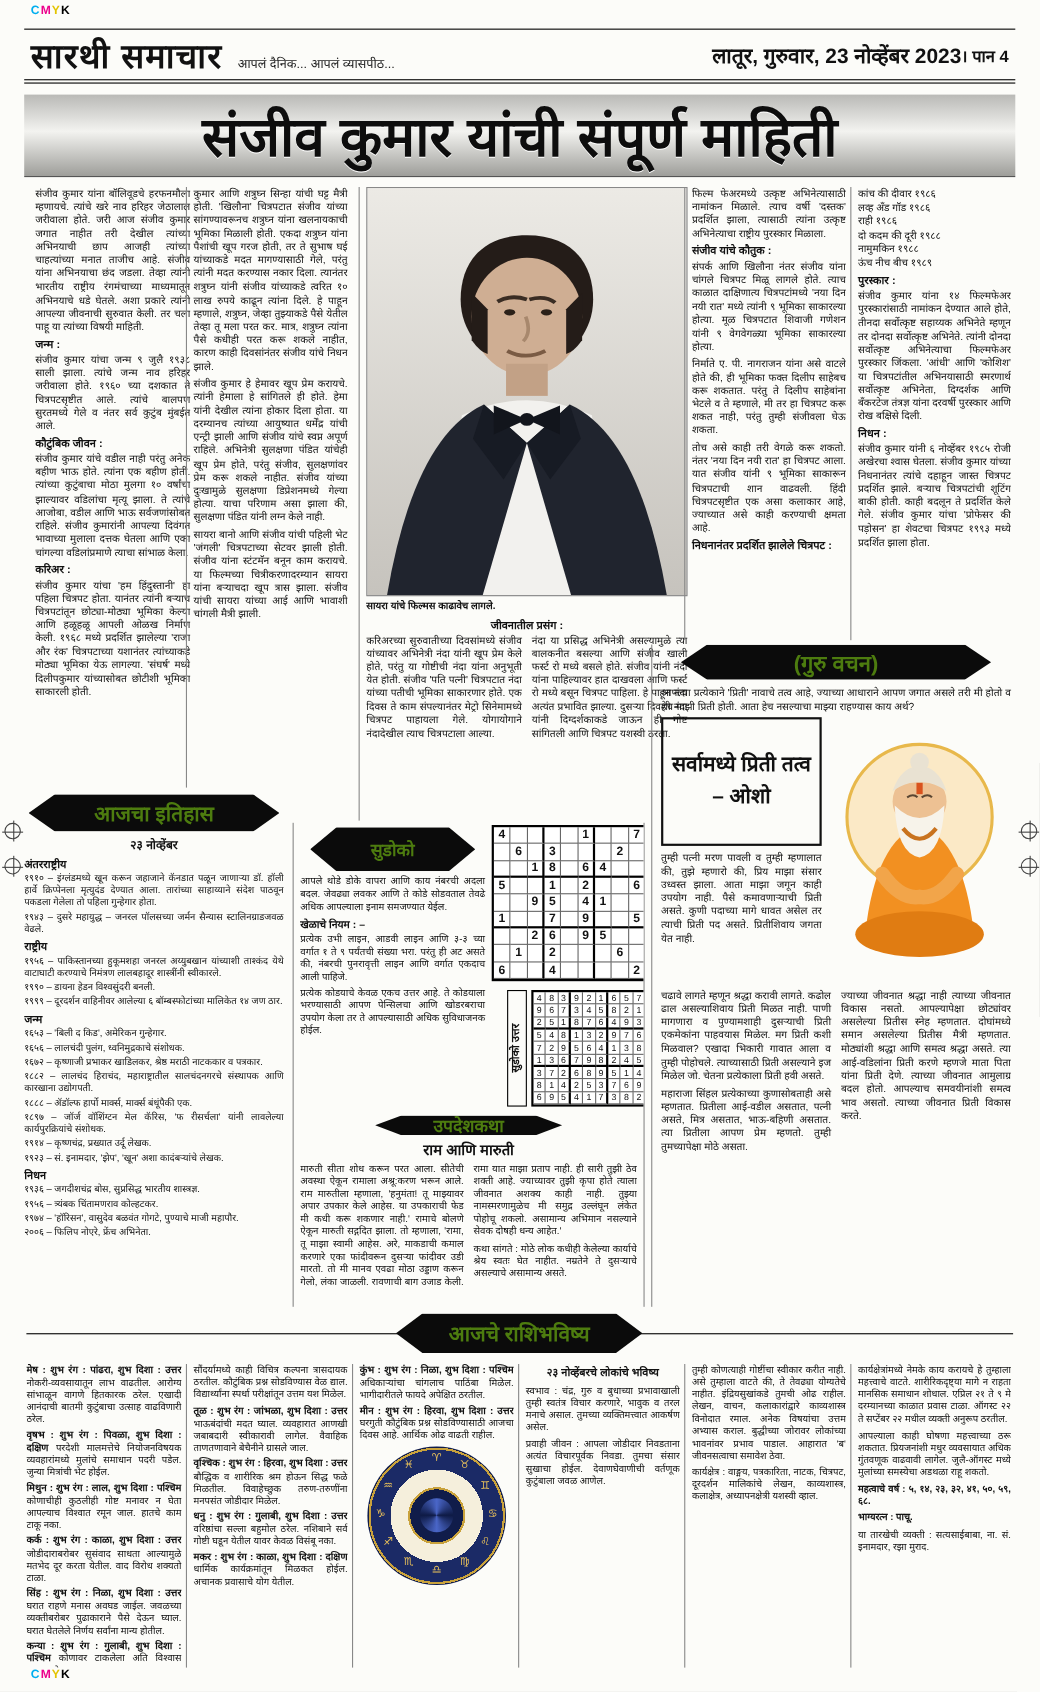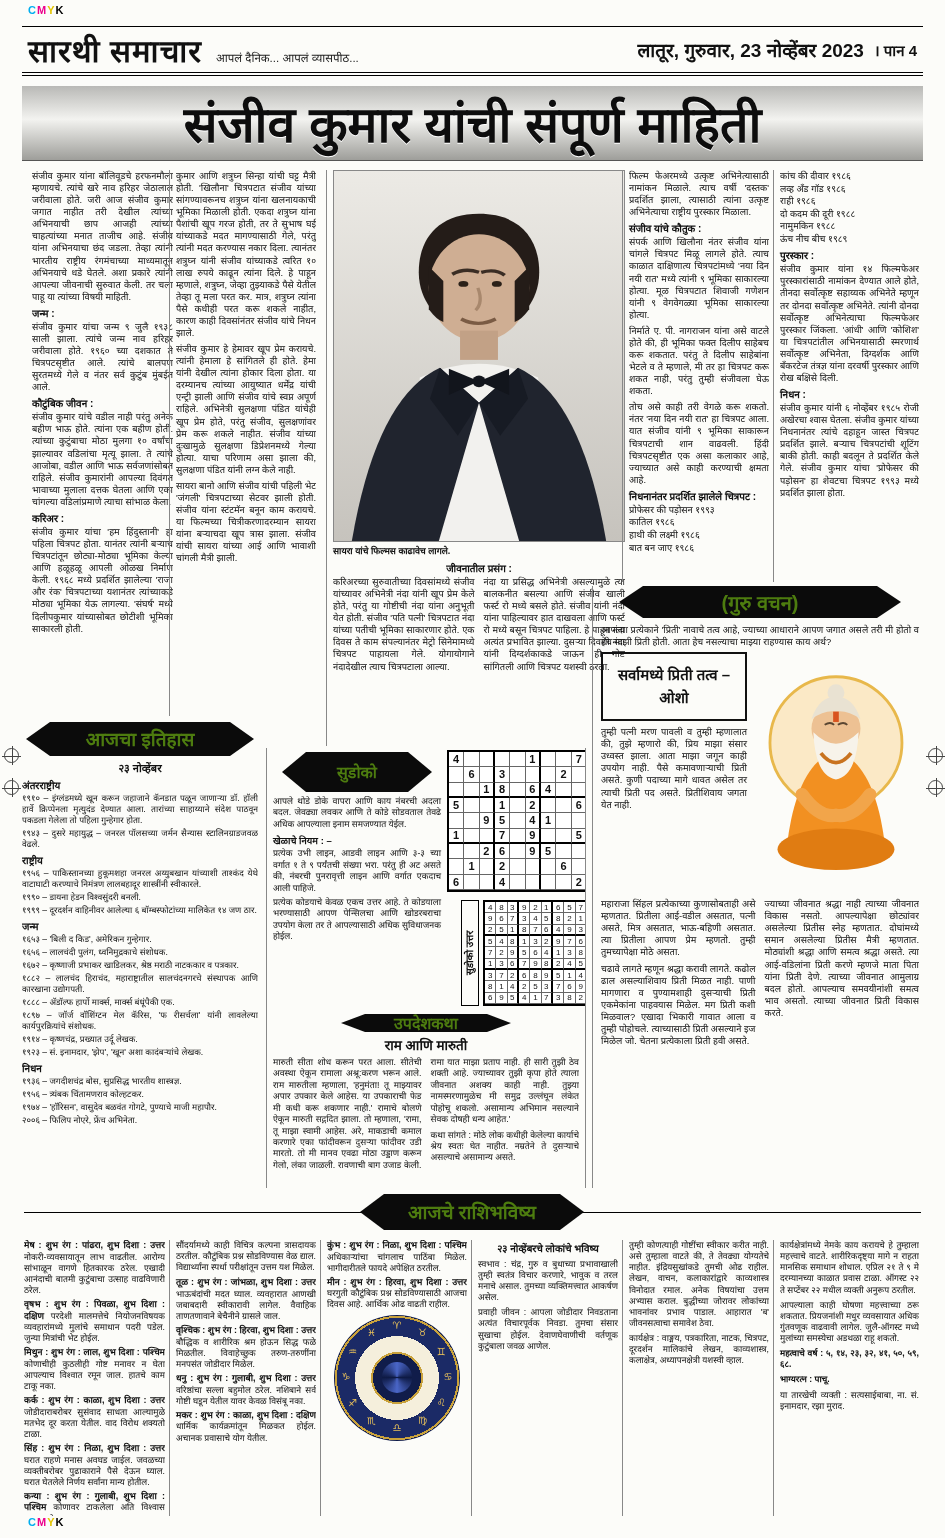--- a/index.html
+++ b/index.html
@@ -13,21 +13,21 @@
   .regmark:before,.regmark:after{content:"";position:absolute;background:#444;}
   .regmark:before{left:50%;top:-3px;bottom:-3px;width:1px;}
   .regmark:after{top:50%;left:-3px;right:-3px;height:1px;}
   
   .header{left:22px;top:26px;width:901px;height:50px;border-top:1px solid #000;border-bottom:4px double #000;
           display:flex;align-items:center;padding:0 6px;box-sizing:border-box;}
   .masthead{font-size:31px;font-weight:bold;letter-spacing:1px;}
   .tagline{font-size:11.5px;margin-left:14px;margin-top:16px;color:#222;}
   .hsp{flex:1}
   .dateline{font-size:19px;font-weight:bold;}
-  .pageno{font-size:15px;font-weight:bold;margin-left:10px;}
+  .pageno{font-size:15px;font-weight:bold;margin-left:0;}
   
   .band{left:22px;top:86px;width:901px;height:74px;display:flex;align-items:center;justify-content:center;
         background:linear-gradient(180deg,#b9b9b6 0%,#f3f3f0 45%,#9e9e9a 100%);border-bottom:1px solid #555;}
   .band h1{margin:0;font-size:50px;font-weight:800;color:#0d0d0d;text-shadow:0 1px 0 #fff;}
   
   .bt{font-size:9.3px;line-height:1.3;text-align:justify;}
   .sub{font-weight:bold;font-size:10px;margin:4px 0 1px;}
   .col{position:absolute;top:170px;width:141px;height:546px;overflow:hidden;box-sizing:border-box;}
   .vr{border-left:1px solid #888;padding-left:6px;}
   p{margin:0 0 4px 0;}
@@ -36,21 +36,21 @@
   .photo{width:100%;height:372px;border:1px solid #888;box-sizing:border-box;background:#ddd;}
   .caption{font-size:9px;font-weight:bold;margin:2px 0 3px;}
   .ctext{column-count:2;column-gap:9px;height:168px;overflow:hidden;}
   
   .ribbon{background:#0b0b0b;color:#4d7c0f;font-weight:bold;display:flex;align-items:center;justify-content:center;
           clip-path:polygon(0 50%,24px 0,calc(100% - 24px) 0,100% 50%,calc(100% - 24px) 100%,24px 100%);}
   
   .guru{left:592px;top:586px;width:331px;height:602px;box-sizing:border-box;border-left:1px solid #888;
         padding:0 4px 0 8px;overflow:hidden;}
   .guru .ribbon{width:282px;height:32px;margin:0 auto;font-size:20px;}
-  .oshobox{border:2px solid #111;padding:10px 6px;font-size:15px;font-weight:bold;text-align:center;line-height:1.5;}
+  .oshobox{border:2px solid #111;padding:28px 6px;font-size:19px;font-weight:bold;text-align:center;line-height:1.5;}
   .gcols{column-count:2;column-gap:9px;margin-top:4px;height:282px;overflow:hidden;}
   
   .history{left:22px;top:722px;width:236px;height:466px;overflow:hidden;}
   .history .ribbon{width:228px;height:34px;font-size:19px;margin:0 auto 4px;}
   .hdate{text-align:center;font-weight:bold;font-size:11px;margin:2px 0;}
   .hsec{font-weight:bold;font-size:10px;margin:3px 0 1px;}
   .hentry{font-size:8.6px;line-height:1.28;text-align:justify;margin-bottom:2px;}
   
   .mid{left:266px;top:748px;width:320px;height:440px;box-sizing:border-box;border-left:1px solid #888;
        border-right:1px solid #888;padding:0 6px;overflow:hidden;}
@@ -165,27 +165,20 @@
     </div>
   </div>
 
   <div class="col bt vr" style="left:622px;width:147px;height:412px;">
     <p>फिल्म फेअरमध्ये उत्कृष्ट अभिनेत्यासाठी नामांकन मिळाले. त्याच वर्षी 'दस्तक' प्रदर्शित झाला, त्यासाठी त्यांना उत्कृष्ट अभिनेत्याचा राष्ट्रीय पुरस्कार मिळाला.</p>
     <div class="sub">संजीव यांचे कौतुक :</div>
     <p>संपर्क आणि खिलौना नंतर संजीव यांना चांगले चित्रपट मिळू लागले होते. त्याच काळात दाक्षिणात्य चित्रपटांमध्ये 'नया दिन नयी रात' मध्ये त्यांनी ९ भूमिका साकारल्या होत्या. मूळ चित्रपटात शिवाजी गणेशन यांनी ९ वेगवेगळ्या भूमिका साकारल्या होत्या.</p>
     <p>निर्माते ए. पी. नागराजन यांना असे वाटले होते की, ही भूमिका फक्त दिलीप साहेबच करू शकतात. परंतु ते दिलीप साहेबांना भेटले व ते म्हणाले, मी तर हा चित्रपट करू शकत नाही, परंतु तुम्ही संजीवला घेऊ शकता.</p>
     <p>तोच असे काही तरी वेगळे करू शकतो. नंतर 'नया दिन नयी रात' हा चित्रपट आला. यात संजीव यांनी ९ भूमिका साकारून चित्रपटाची शान वाढवली. हिंदी चित्रपटसृष्टीत एक असा कलाकार आहे, ज्याच्यात असे काही करण्याची क्षमता आहे.</p>
     <div class="sub">निधनानंतर प्रदर्शित झालेले चित्रपट :</div>
-    <div class="films">
-
-    <div>प्रोफेसर की पड़ोसन १९९३</div>
-        <div>कातिल १९८६</div>
-        <div>हाथी की लक्ष्मी १९८६</div>
-        <div>बात बन जाए १९८६</div>
-      </div>
   </div>
 
   <div class="col bt vr" style="left:773px;width:146px;height:412px;">
     <div class="films">
 
     <div>कांच की दीवार १९८६</div>
         <div>लव्ह अँड गॉड १९८६</div>
         <div>राही १९८६</div>
         <div>दो कदम की दूरी १९८८</div>
         <div>नामुमकिन १९८८</div>
@@ -216,22 +209,22 @@
           <path d="M62 70 Q 70 46 88 46 Q 106 46 114 70 Q 100 60 88 62 Q 76 60 62 70 Z" fill="#e9e2d2"></path>
           <circle cx="88" cy="42" r="9" fill="#e9e2d2"></circle>
           <rect x="85" y="62" width="6" height="11" fill="#d9531e"></rect>
           <path d="M76 76 q6 -4 10 0" stroke="#5a4632" stroke-width="2" fill="none"></path>
           <path d="M90 76 q6 -4 10 0" stroke="#5a4632" stroke-width="2" fill="none"></path>
           <path d="M72 106 Q 88 126 104 106" stroke="#c9731f" stroke-width="4" fill="none"></path>
         </svg>
       </div>
     </div>
     <div class="gcols bt">
+      <p>चढावे लागते म्हणून श्रद्धा करावी लागते. कढोल ढाल असल्याशिवाय प्रिती मिळत नाही. पाणी मागणारा व पुण्यामशाही दुसऱ्याची प्रिती एकमेकांना पाहवयास मिळेल. मग प्रिती कशी मिळवाल? एखादा भिकारी गावात आला व तुम्ही पोहोचले. त्याच्यासाठी प्रिती असल्याने इज मिळेल जो. चेतना प्रत्येकाला प्रिती हवी असते.</p>
       <p>महाराजा सिंहल प्रत्येकाच्या कुणासोबताही असे म्हणतात. प्रितीला आई-वडील असतात, पत्नी असते, मित्र असतात, भाऊ-बहिणी असतात. त्या प्रितीला आपण प्रेम म्हणतो. तुम्ही तुमच्यापेक्षा मोठे असता.</p>
-      <p>चढावे लागते म्हणून श्रद्धा करावी लागते. कढोल ढाल असल्याशिवाय प्रिती मिळत नाही. पाणी मागणारा व पुण्यामशाही दुसऱ्याची प्रिती एकमेकांना पाहवयास मिळेल. मग प्रिती कशी मिळवाल? एखादा भिकारी गावात आला व तुम्ही पोहोचले. त्याच्यासाठी प्रिती असल्याने इज मिळेल जो. चेतना प्रत्येकाला प्रिती हवी असते.</p>
       <p>ज्याच्या जीवनात श्रद्धा नाही त्याच्या जीवनात विकास नसतो. आपल्यापेक्षा छोट्यांवर असलेल्या प्रितीस स्नेह म्हणतात. दोघांमध्ये समान असलेल्या प्रितीस मैत्री म्हणतात. मोठ्यांशी श्रद्धा आणि समत्व श्रद्धा असते. त्या आई-वडिलांना प्रिती करणे म्हणजे माता पिता यांना प्रिती देणे. त्याच्या जीवनात आमुलाग्र बदल होतो. आपल्याच समवयीनांशी समत्व भाव असतो. त्याच्या जीवनात प्रिती विकास करते.</p>
     </div>
   </div>
 
   <div class="abs history">
     <div class="ribbon">आजचा इतिहास</div>
     <div class="hdate">२३ नोव्हेंबर</div>
     <div class="hsec">अंतरराष्ट्रीय</div>
     <div>
 

